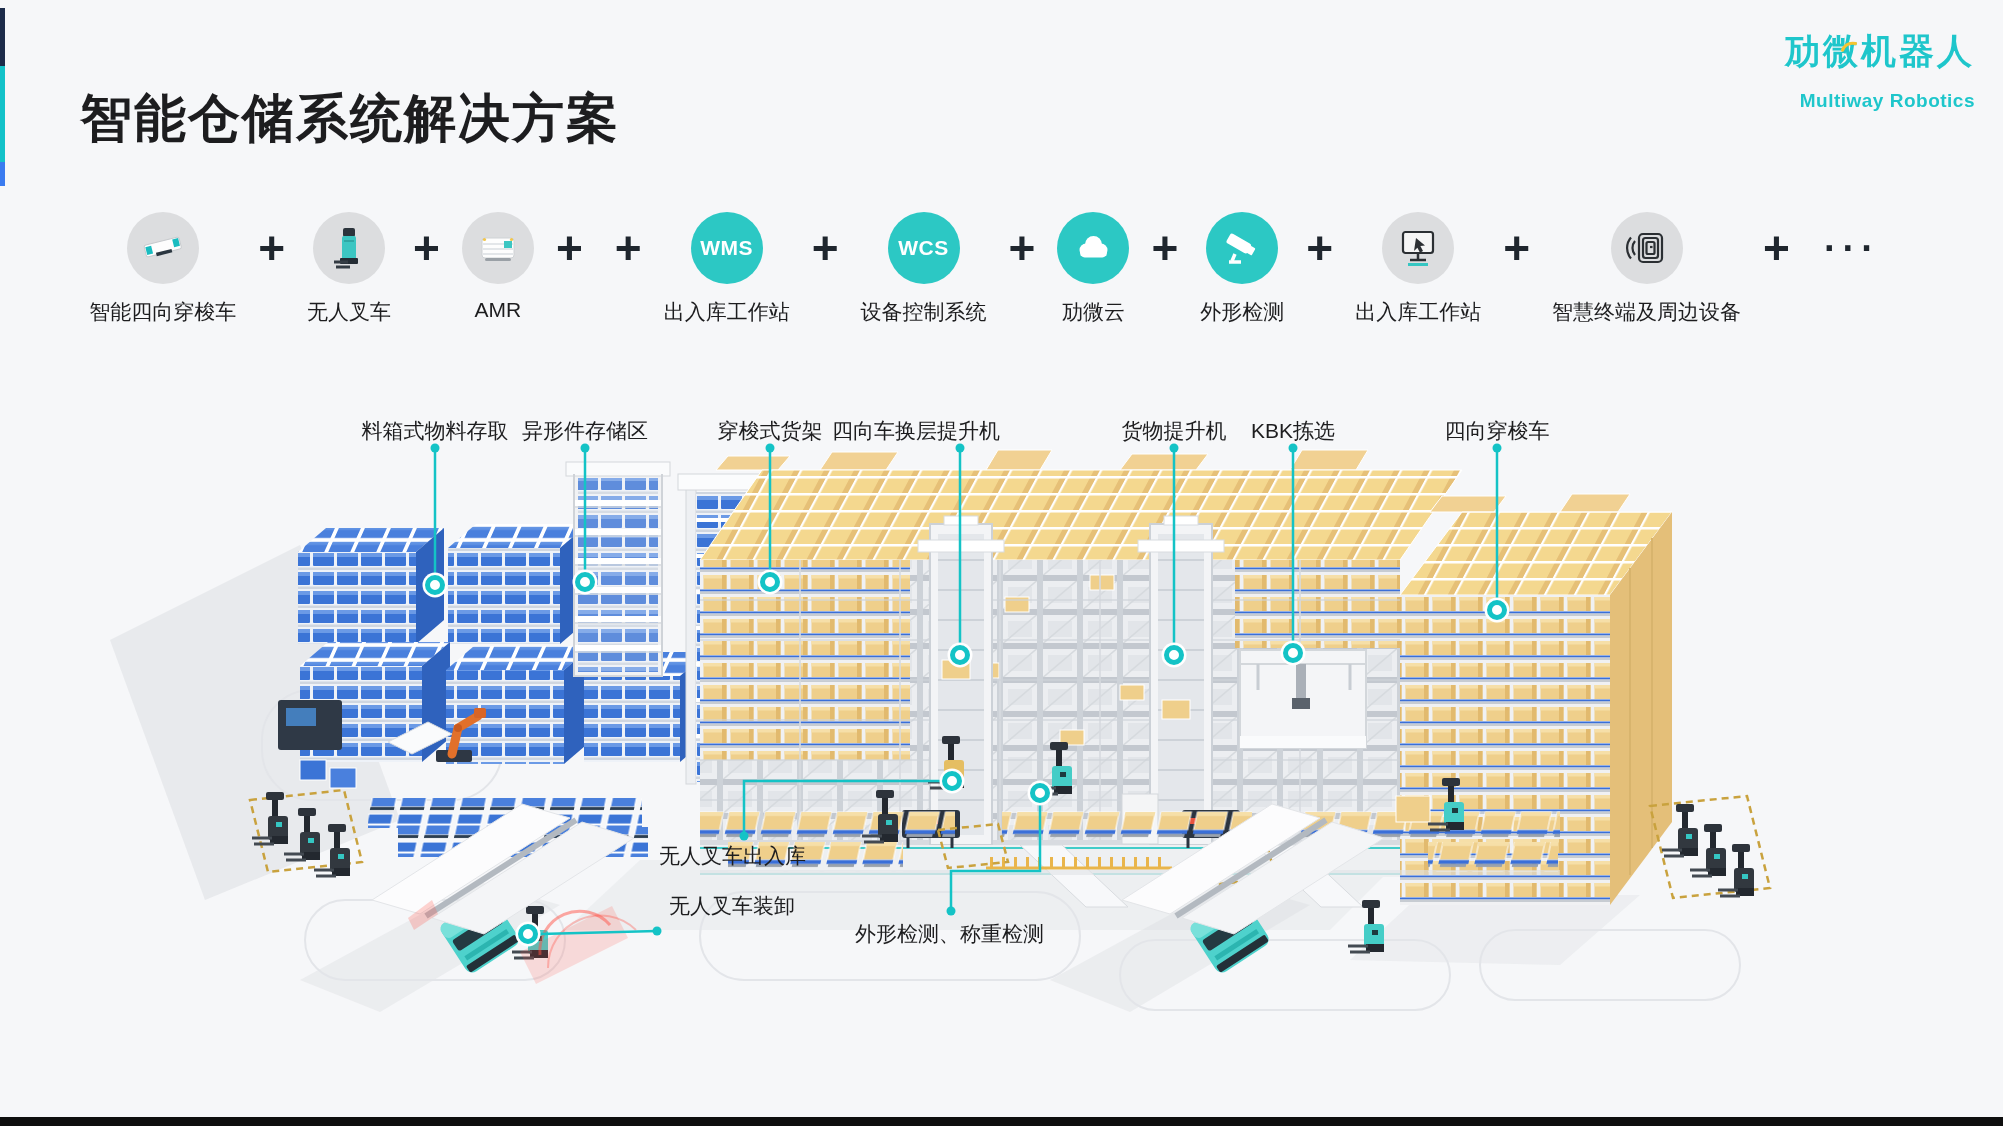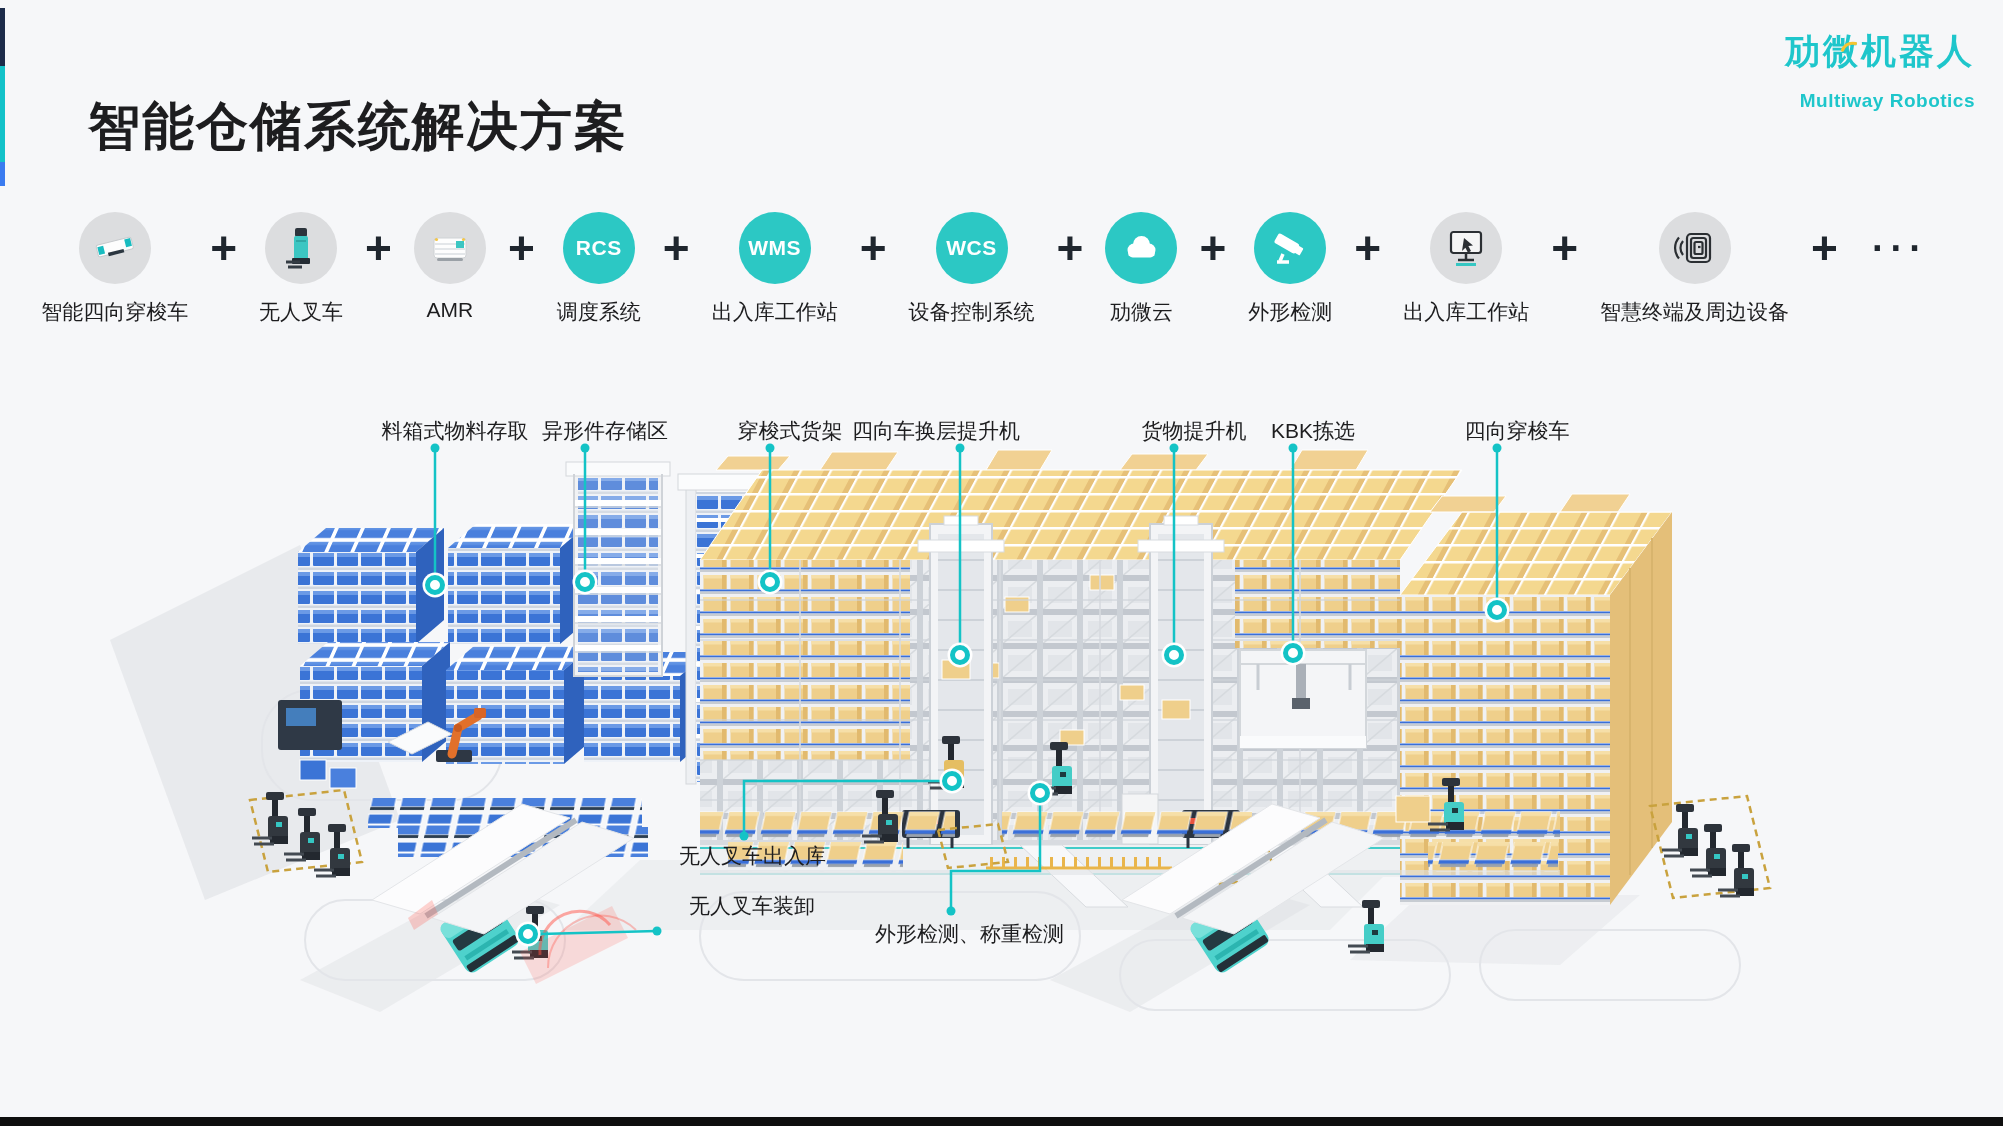--- a/index.html
+++ b/index.html
@@ -5,21 +5,21 @@
   html,body{margin:0;padding:0;background:#e8e9eb;}
   .slide{position:relative;width:2003px;height:1126px;background:#f6f7f9;overflow:hidden;
          font-family:"Liberation Sans",sans-serif;}
   
   .edge{position:absolute;left:0;width:5px;}
   .edge.navy{top:8px;height:58px;background:#1c2b4a;}
   .edge.teal{top:66px;height:96px;background:#13c2c9;}
   .edge.blue{top:162px;height:24px;background:#3a7bf0;}
   
   .title{position:absolute;left:76px;top:80px;font-size:52px;font-weight:900;color:#1d1d1f;
-         letter-spacing:2px;margin:12px;}
+         letter-spacing:2px;margin:4px;}
   
   .logo{position:absolute;right:28px;top:28px;text-align:right;color:#1ec6cb;}
   .logo-cn{font-size:35px;font-weight:800;letter-spacing:3px;position:relative;display:inline-block;}
   .logo-accent{position:absolute;left:56px;top:-8px;}
   .logo-en{font-size:19px;font-weight:700;letter-spacing:.5px;margin-top:15px;}
   
   .icon-row{position:absolute;left:0;right:40px;top:212px;display:flex;justify-content:center;
             align-items:flex-start;}
   .comp{display:flex;flex-direction:column;align-items:center;margin:0 6px;}
   .circ{width:72px;height:72px;border-radius:50%;display:flex;align-items:center;justify-content:center;}
@@ -27,21 +27,21 @@
   .circ.teal{background:#2cc8c4;}
   .badge-text{color:#fff;font-weight:800;font-size:21px;letter-spacing:.5px;}
   .comp-label{margin-top:14px;font-size:21px;color:#1d1d1f;font-weight:500;white-space:nowrap;}
   .plus{height:72px;display:flex;align-items:center;font-size:46px;font-weight:600;color:#1f262e;
         margin:0 16px;}
   .dots{height:72px;display:flex;align-items:center;font-size:38px;font-weight:700;color:#1f262e;
         letter-spacing:6px;margin-left:18px;}
   
   .scene{position:absolute;left:0;top:0;width:2003px;height:1126px;}
   
-  .co{position:absolute;font-size:21px;color:#1d1d1f;font-weight:500;white-space:nowrap;margin-left:20px;}
+  .co{position:absolute;font-size:21px;color:#1d1d1f;font-weight:500;white-space:nowrap;}
   .co.center{transform:translateX(-50%);}
   
   .bottom-bar{position:absolute;left:0;right:0;bottom:0;height:9px;background:#0e0e0e;}
 </style>
 </head>
 <body>
 
 <div class="slide">
 
   <div class="edge navy"></div>
@@ -101,26 +101,20 @@
           <rect x="29" y="16" width="8" height="7" fill="#3cc6c2"></rect>
           <circle cx="9.5" cy="14.5" r="1.6" fill="#f3c64a"></circle>
           <circle cx="36.5" cy="14.5" r="1.6" fill="#f3c64a"></circle>
           <rect x="10" y="33" width="26" height="3" rx="1.5" fill="#9aa0a6"></rect>
         </svg>
       </div>
       <div class="comp-label">AMR</div>
     </div>
     <div class="plus">+</div>
 
-    <div class="comp">
-      <div class="circ teal">
-        <span class="badge-text">RCS</span>
-      </div>
-      <div class="comp-label">调度系统</div>
-    </div>
     <div class="plus">+</div>
 
     <div class="comp">
       <div class="circ teal">
         <span class="badge-text">WMS</span>
       </div>
       <div class="comp-label">出入库工作站</div>
     </div>
     <div class="plus">+</div>
 

